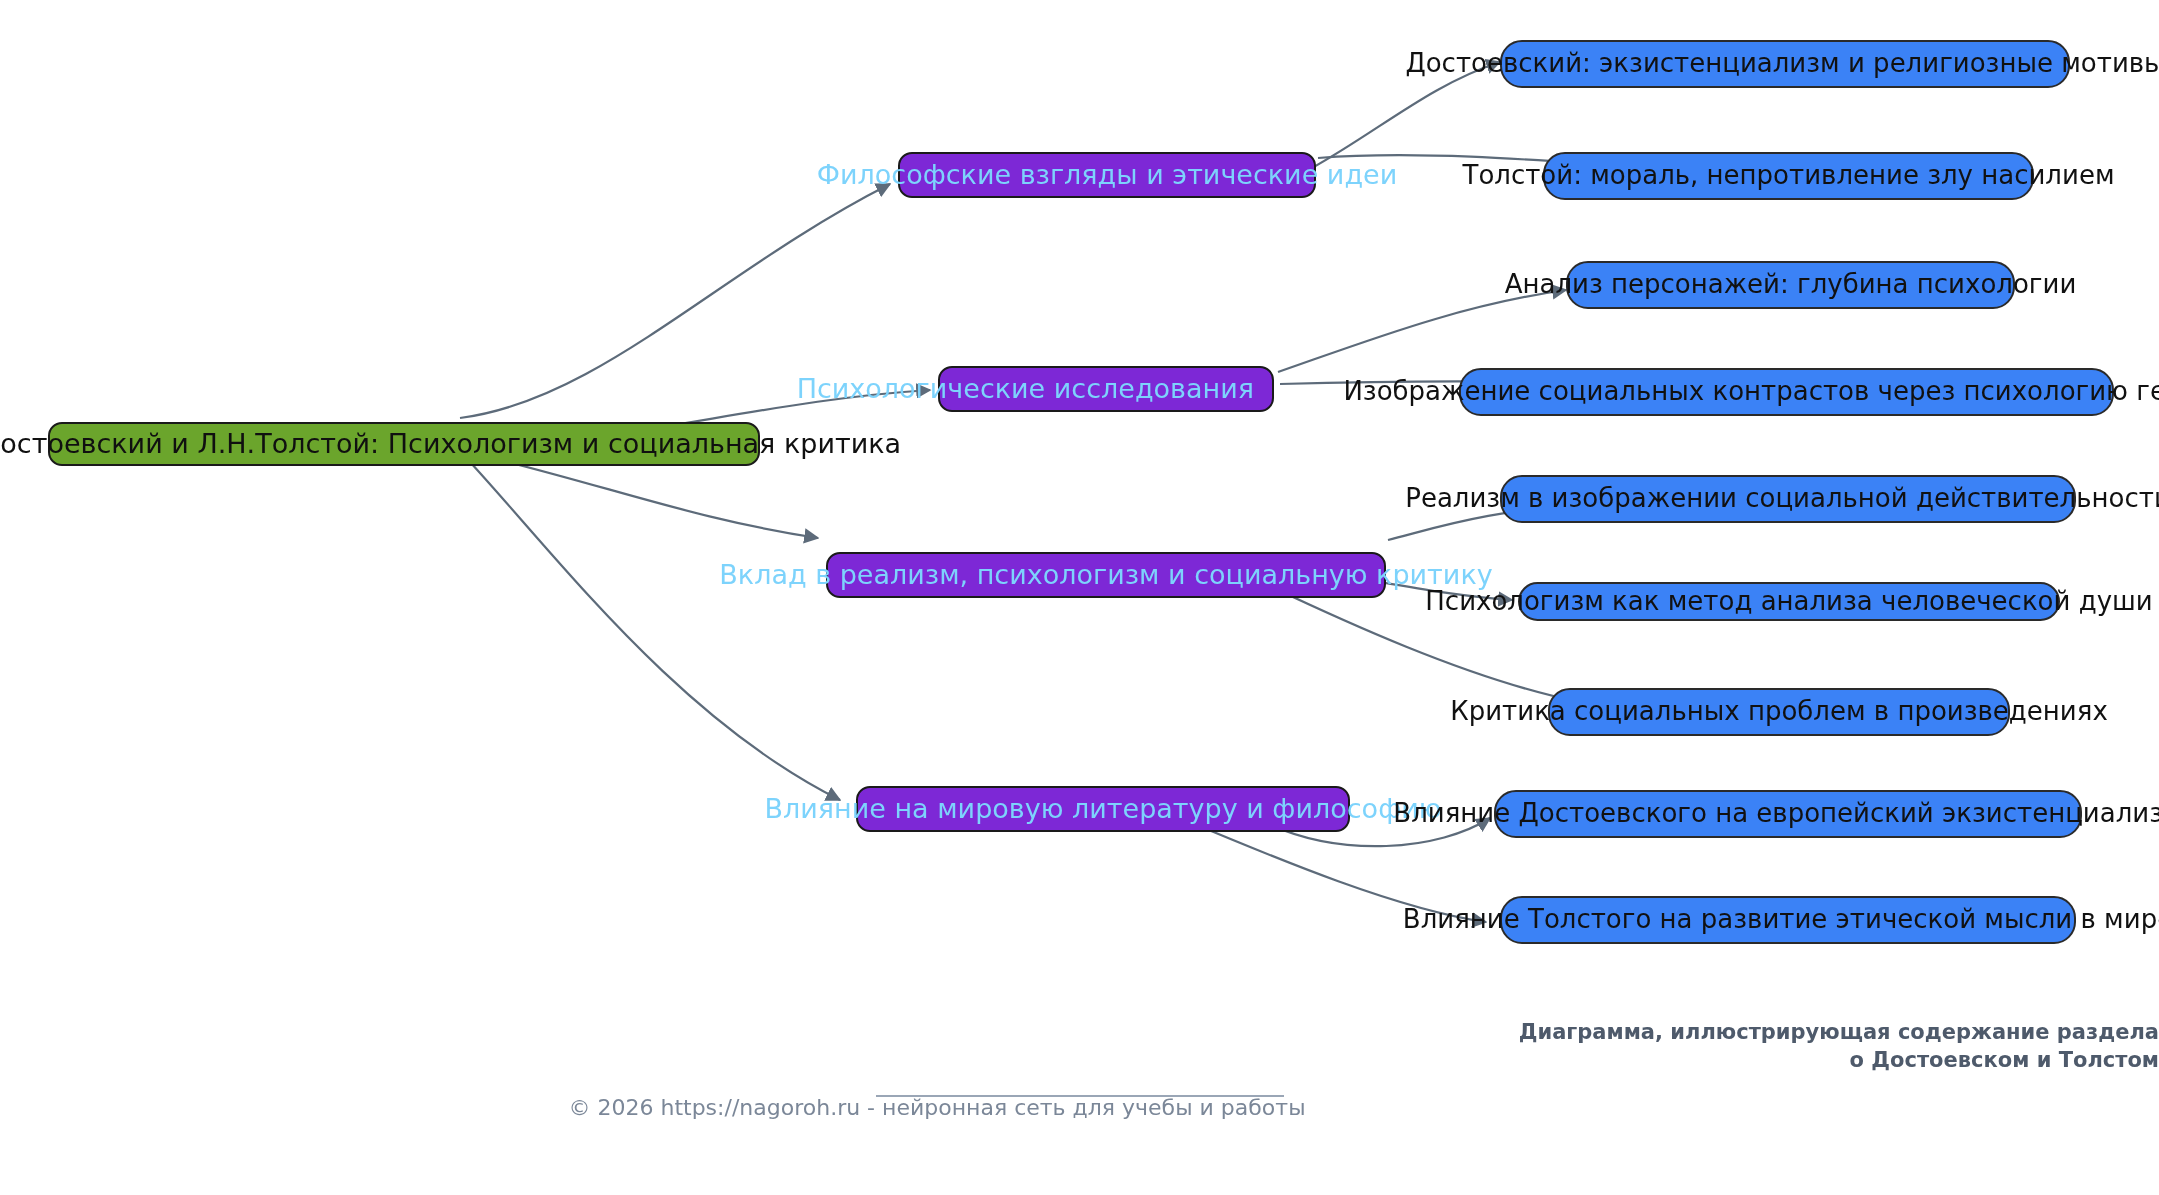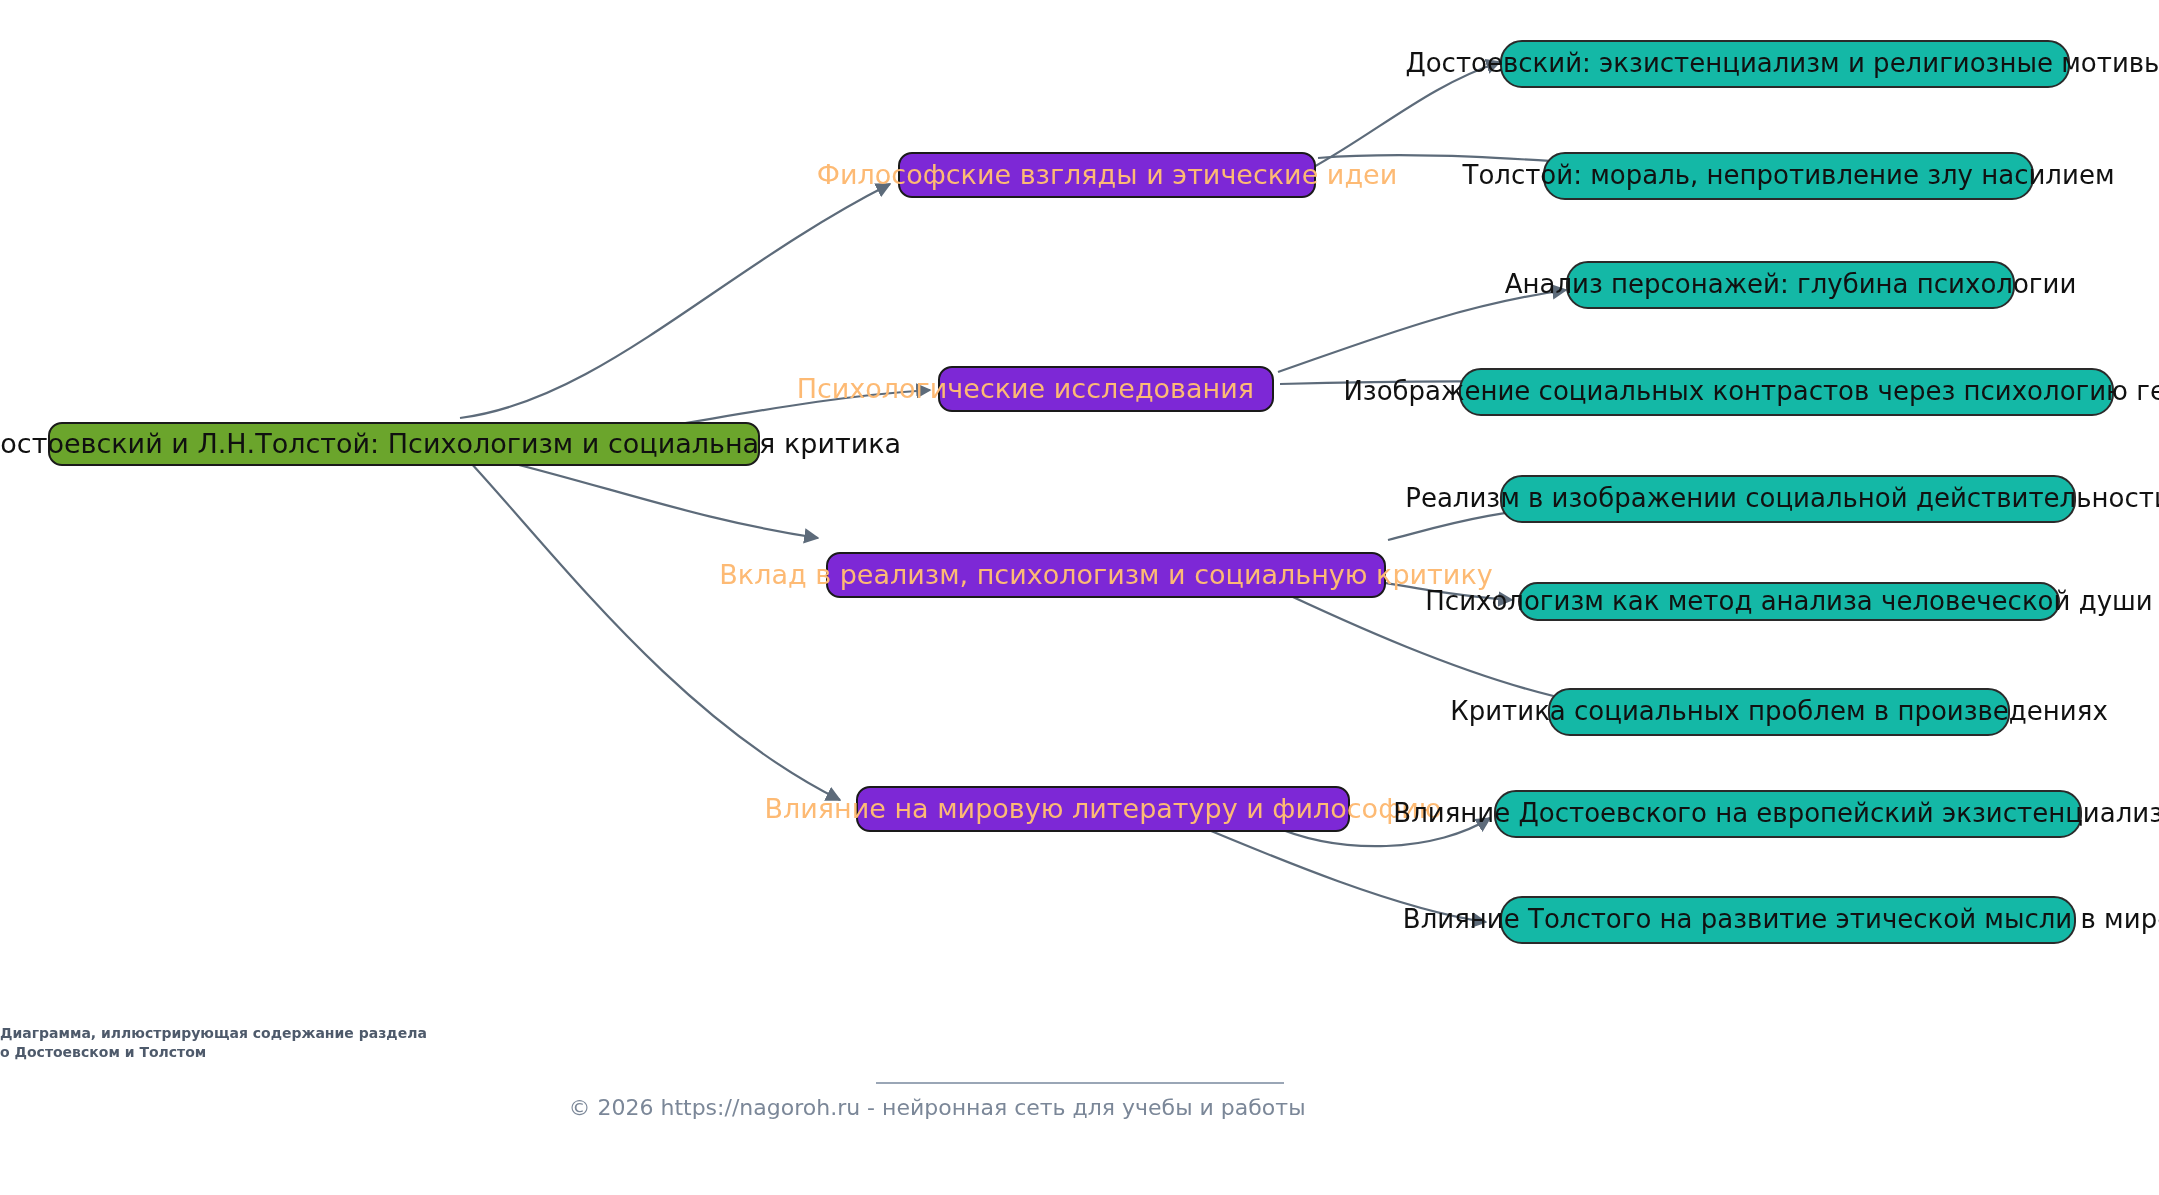--- a/index.html
+++ b/index.html
@@ -44,43 +44,42 @@
     border-color: #1a1a1a;
     border-radius: 14px;
     color: #101010;
     font-size: 27px;
     padding: 0 18px;
   }
   .node-branch {
     background: #7d28d6;
     border-color: #1a1a1a;
     border-radius: 14px;
-    color: #fdba74;
+    color: #7dd3fc;
     font-size: 27px;
     padding: 0 18px;
   }
   .node-leaf {
-    background: #14b8a6;
+    background: #3b82f6;
     border-color: #2a2a2a;
     border-radius: 22px;
     color: #111111;
     font-size: 26px;
     padding: 0 18px;
   }
   #caption {
     position: absolute;
     left: 0;
     width: 2159px;
     top: 1018px;
-    text-align: left;
+    text-align: right;
     color: #4e5a6b;
-    font-size: 14px;
+    font-size: 21px;
     font-weight: bold;
     line-height: 1.35;
-    margin-top: 6px;
   }
   #caption .cap-line {
     display: block;
   }
   #caption-rule {
     display: block;
     width: 408px;
     height: 0;
     margin: 20px auto 0 auto;
     border-top: 2px solid #9aa6b6;

